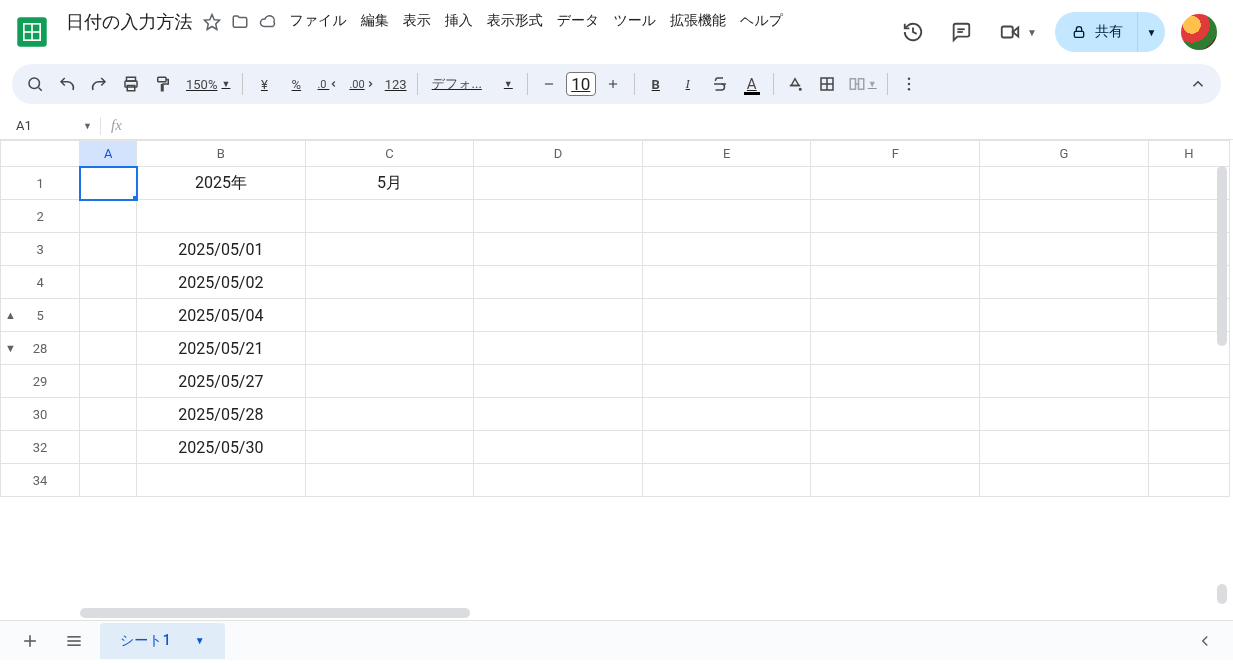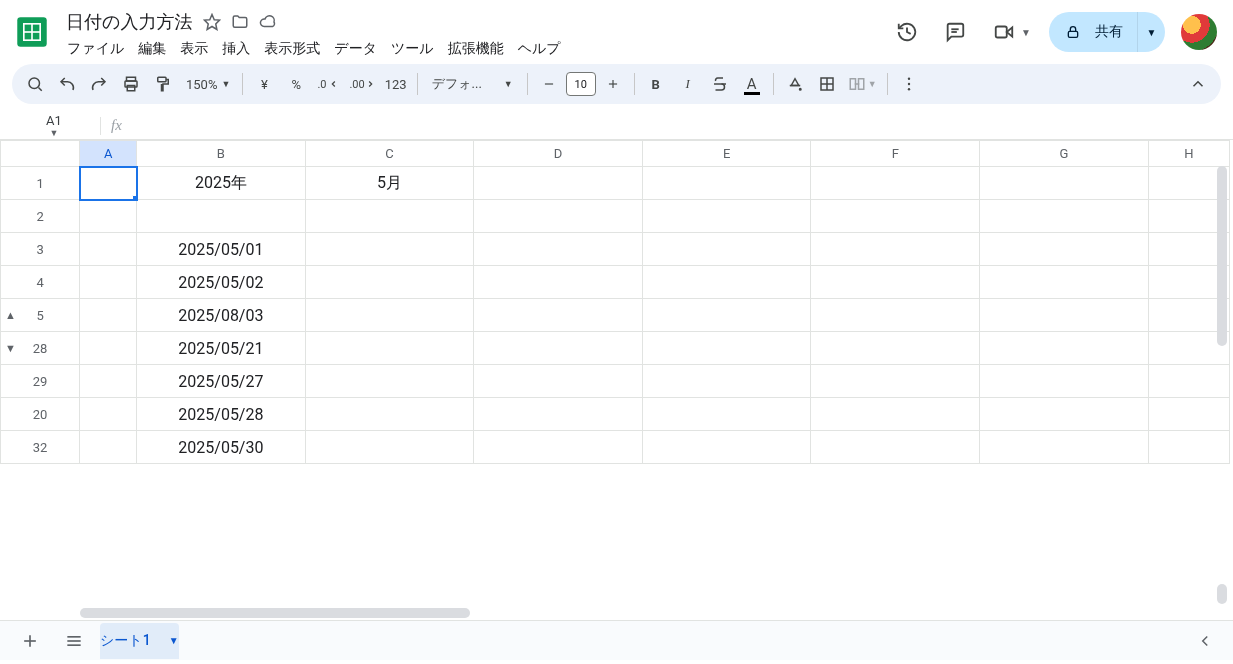--- a/index.html
+++ b/index.html
@@ -20,21 +20,21 @@
     height: 64px;
     position: relative;
   }
   .logo {
     width: 40px; height: 40px;
     display:flex; align-items:center; justify-content:center;
     margin-right: 8px;
     margin-top: 4px;
   }
   .logo svg { width: 36px; height: 36px; }
-  .title-menu-col { display:flex; flex-direction:column; }
+  .title-menu-col { display:flex; }
   .doc-title-row { display:flex; align-items:center; height: 28px; }
   .doc-title { font-size: 18px; color:#202124; padding: 0 6px; }
   .title-icon {
     width: 28px; height: 28px; display:flex; align-items:center; justify-content:center;
     color:#5f6368; border-radius:50%;
     cursor:pointer;
   }
   .menubar { display:flex; height: 26px; align-items:center; }
   .menu-item {
     font-size: 14px; color:#202124; padding: 2px 7px; border-radius:4px; cursor:pointer;
@@ -53,30 +53,30 @@
     display:flex; align-items:center;
     background:#c2e7ff;
     color:#001d35;
     border-radius:40px;
     height:40px;
     font-size:14px;
     font-weight:500;
     cursor:pointer;
     overflow:hidden;
   }
-  .share-main { display:flex; align-items:center; gap:14px; padding:0 14px 0 16px; }
+  .share-main { display:flex; align-items:center; gap:8px; padding:0 14px 0 16px; }
   .share-drop { width:28px; display:flex; align-items:center; justify-content:center; border-left:1px solid rgba(0,0,0,0.08); height:100%; }
   .share-drop .caret { font-size:10px; }
   .avatar {
     width:36px; height:36px; border-radius:50%;
     background: radial-gradient(circle at 30% 30%, #ffc04c 0 25%, #e03a3a 25% 50%, #2e7d32 50% 75%, #4a2f1a 75% 100%);
     margin-left:8px;
   }
   
-  .toolbar-wrap { padding: 0 12px 8px 12px; }
+  .toolbar-wrap { padding: 0 12px 8px 12px; text-decoration: underline; }
   .toolbar {
     background:#edf2fa;
     border-radius:24px;
     height:40px;
     display:flex;
     align-items:center;
     padding:0 8px;
     gap:2px;
     color:#444746;
   }
@@ -86,36 +86,35 @@
     padding:0 4px;
   }
   .tsep { width:1px; height:22px; background:#c7c7c7; margin:0 4px; }
   .zoom-select { display:flex; align-items:center; gap:4px; padding:0 6px; }
   .zoom-select .caret { font-size:9px; }
   .font-select { display:flex; align-items:center; gap:22px; padding:0 8px; min-width:88px; justify-content:space-between;}
   .font-select .caret { font-size:9px; }
   .font-size-group { display:flex; align-items:center; gap:2px; }
   .fs-input {
     width:30px; height:24px; border:1px solid #747775; border-radius:4px;
-    display:flex; align-items:center; justify-content:center; font-size:11px; color:#202124;
+    display:flex; align-items:center; justify-content:center; font-size:17px; color:#202124;
     background:#fff;
   }
   .textcolor { position:relative; }
   .textcolor .bar { position:absolute; bottom:4px; left:7px; width:16px; height:3px; background:#000; }
   .toolbar-spacer { flex:1; }
   .expand-btn { margin-left:auto; }
   .tiny-caret { font-size:9px; margin-left:2px; }
 
   
   .fx-row { display:flex; align-items:center; border-bottom:1px solid #e1e3e1; height:28px; }
   .name-box {
     width:100px; display:flex; align-items:center; justify-content:space-between;
     padding:0 8px 0 16px; font-size:13px; color:#3c4043;
     position:relative;
-    flex-direction:column;
   }
   .name-box .caret { font-size:9px; color:#5f6368; }
   .fx-sep { width:1px; height:18px; background:#e1e3e1; }
   .fx-label { font-style:italic; font-family:serif; color:#9aa0a6; padding:0 10px; font-size:15px; }
   .fx-input { flex:1; font-size:13px; }
 
   
   .grid-wrap { position:relative; height: calc(664px - 64px - 48px - 28px - 40px - 4px); }
   .grid-scroll { overflow:hidden; position:relative; height:100%; }
   table.grid { border-collapse:collapse; table-layout:fixed; width:1230px; }
@@ -171,21 +170,21 @@
   
   .sheetbar {
     height:40px; border-top:1px solid #e1e3e1; display:flex; align-items:center;
     padding:0 12px; gap:8px; background:#f9fbfd;
   }
   .sheetbar .sbtn {
     width:36px; height:36px; display:flex; align-items:center; justify-content:center;
     color:#5f6368; border-radius:50%; cursor:pointer;
   }
   .sheet-tab {
-    display:flex; align-items:center; gap:18px; height:36px; padding:0 0;
+    display:flex; align-items:center; gap:24px; height:36px; padding:0 20px;
     background:#e1ecf9; color:#0b57d0; font-size:14px; font-weight:500;
     border-radius:4px 4px 0 0; cursor:pointer;
   }
   .sheet-tab .caret { font-size:10px; }
   .sheetbar .spacer { flex:1; }
   .explore {
     width:32px; height:32px; display:flex; align-items:center; justify-content:center;
     color:#5f6368; cursor:pointer;
   }
   svg { display:block; }
@@ -480,21 +479,21 @@
             <td></td>
             <td></td>
             <td></td>
             <td></td>
             <td></td>
             <td></td>
           </tr>
           <tr>
             <th class="rowhdr">5<span class="grp-arrow">▲</span></th>
             <td></td>
-            <td class="r">2025/08/03</td>
+            <td class="r">2025/05/04</td>
             <td></td>
             <td></td>
             <td></td>
             <td></td>
             <td></td>
             <td></td>
           </tr>
           <tr>
             <th class="rowhdr">28<span class="grp-arrow">▼</span></th>
             <td></td>
@@ -511,34 +510,45 @@
             <td></td>
             <td class="r">2025/05/27</td>
             <td></td>
             <td></td>
             <td></td>
             <td></td>
             <td></td>
             <td></td>
           </tr>
           <tr>
-            <th class="rowhdr">20</th>
+            <th class="rowhdr">30</th>
             <td></td>
             <td class="r">2025/05/28</td>
             <td></td>
             <td></td>
             <td></td>
             <td></td>
             <td></td>
             <td></td>
           </tr>
           <tr>
             <th class="rowhdr">32</th>
             <td></td>
             <td class="r">2025/05/30</td>
+            <td></td>
+            <td></td>
+            <td></td>
+            <td></td>
+            <td></td>
+            <td></td>
+          </tr>
+          <tr>
+            <th class="rowhdr">34</th>
+            <td></td>
+            <td></td>
             <td></td>
             <td></td>
             <td></td>
             <td></td>
             <td></td>
             <td></td>
           </tr>
         </tbody>
     </table>
     <div class="vscroll">

